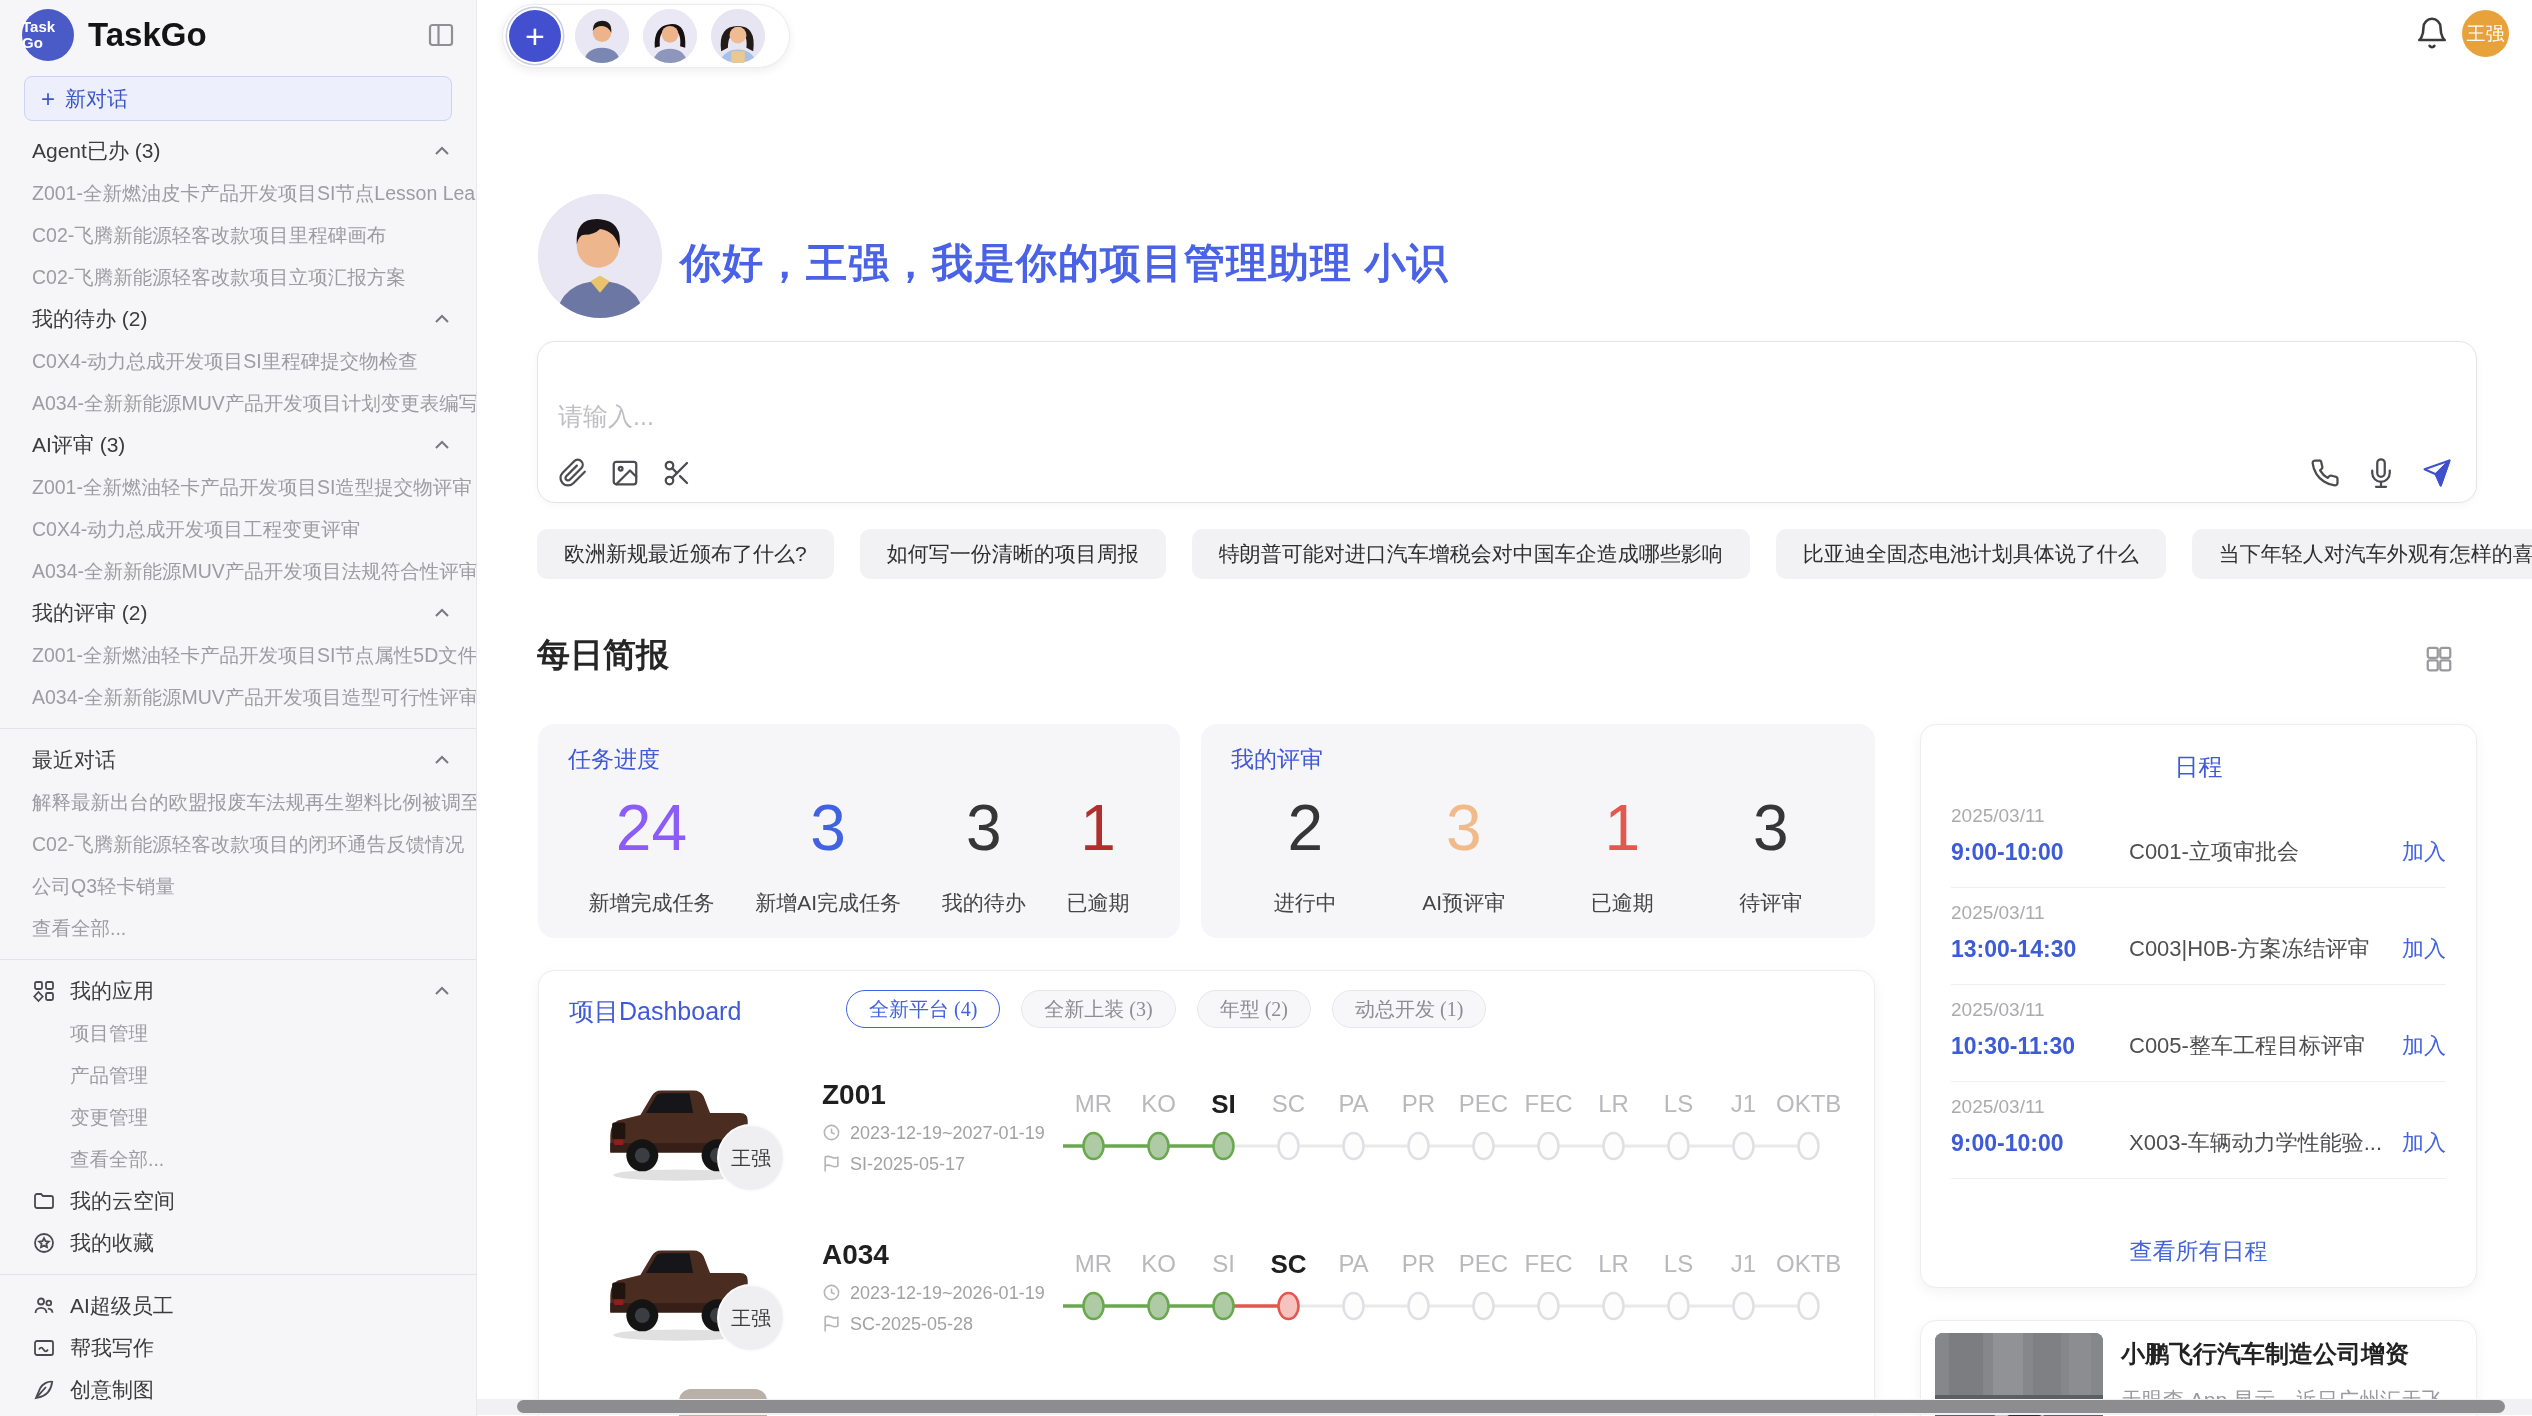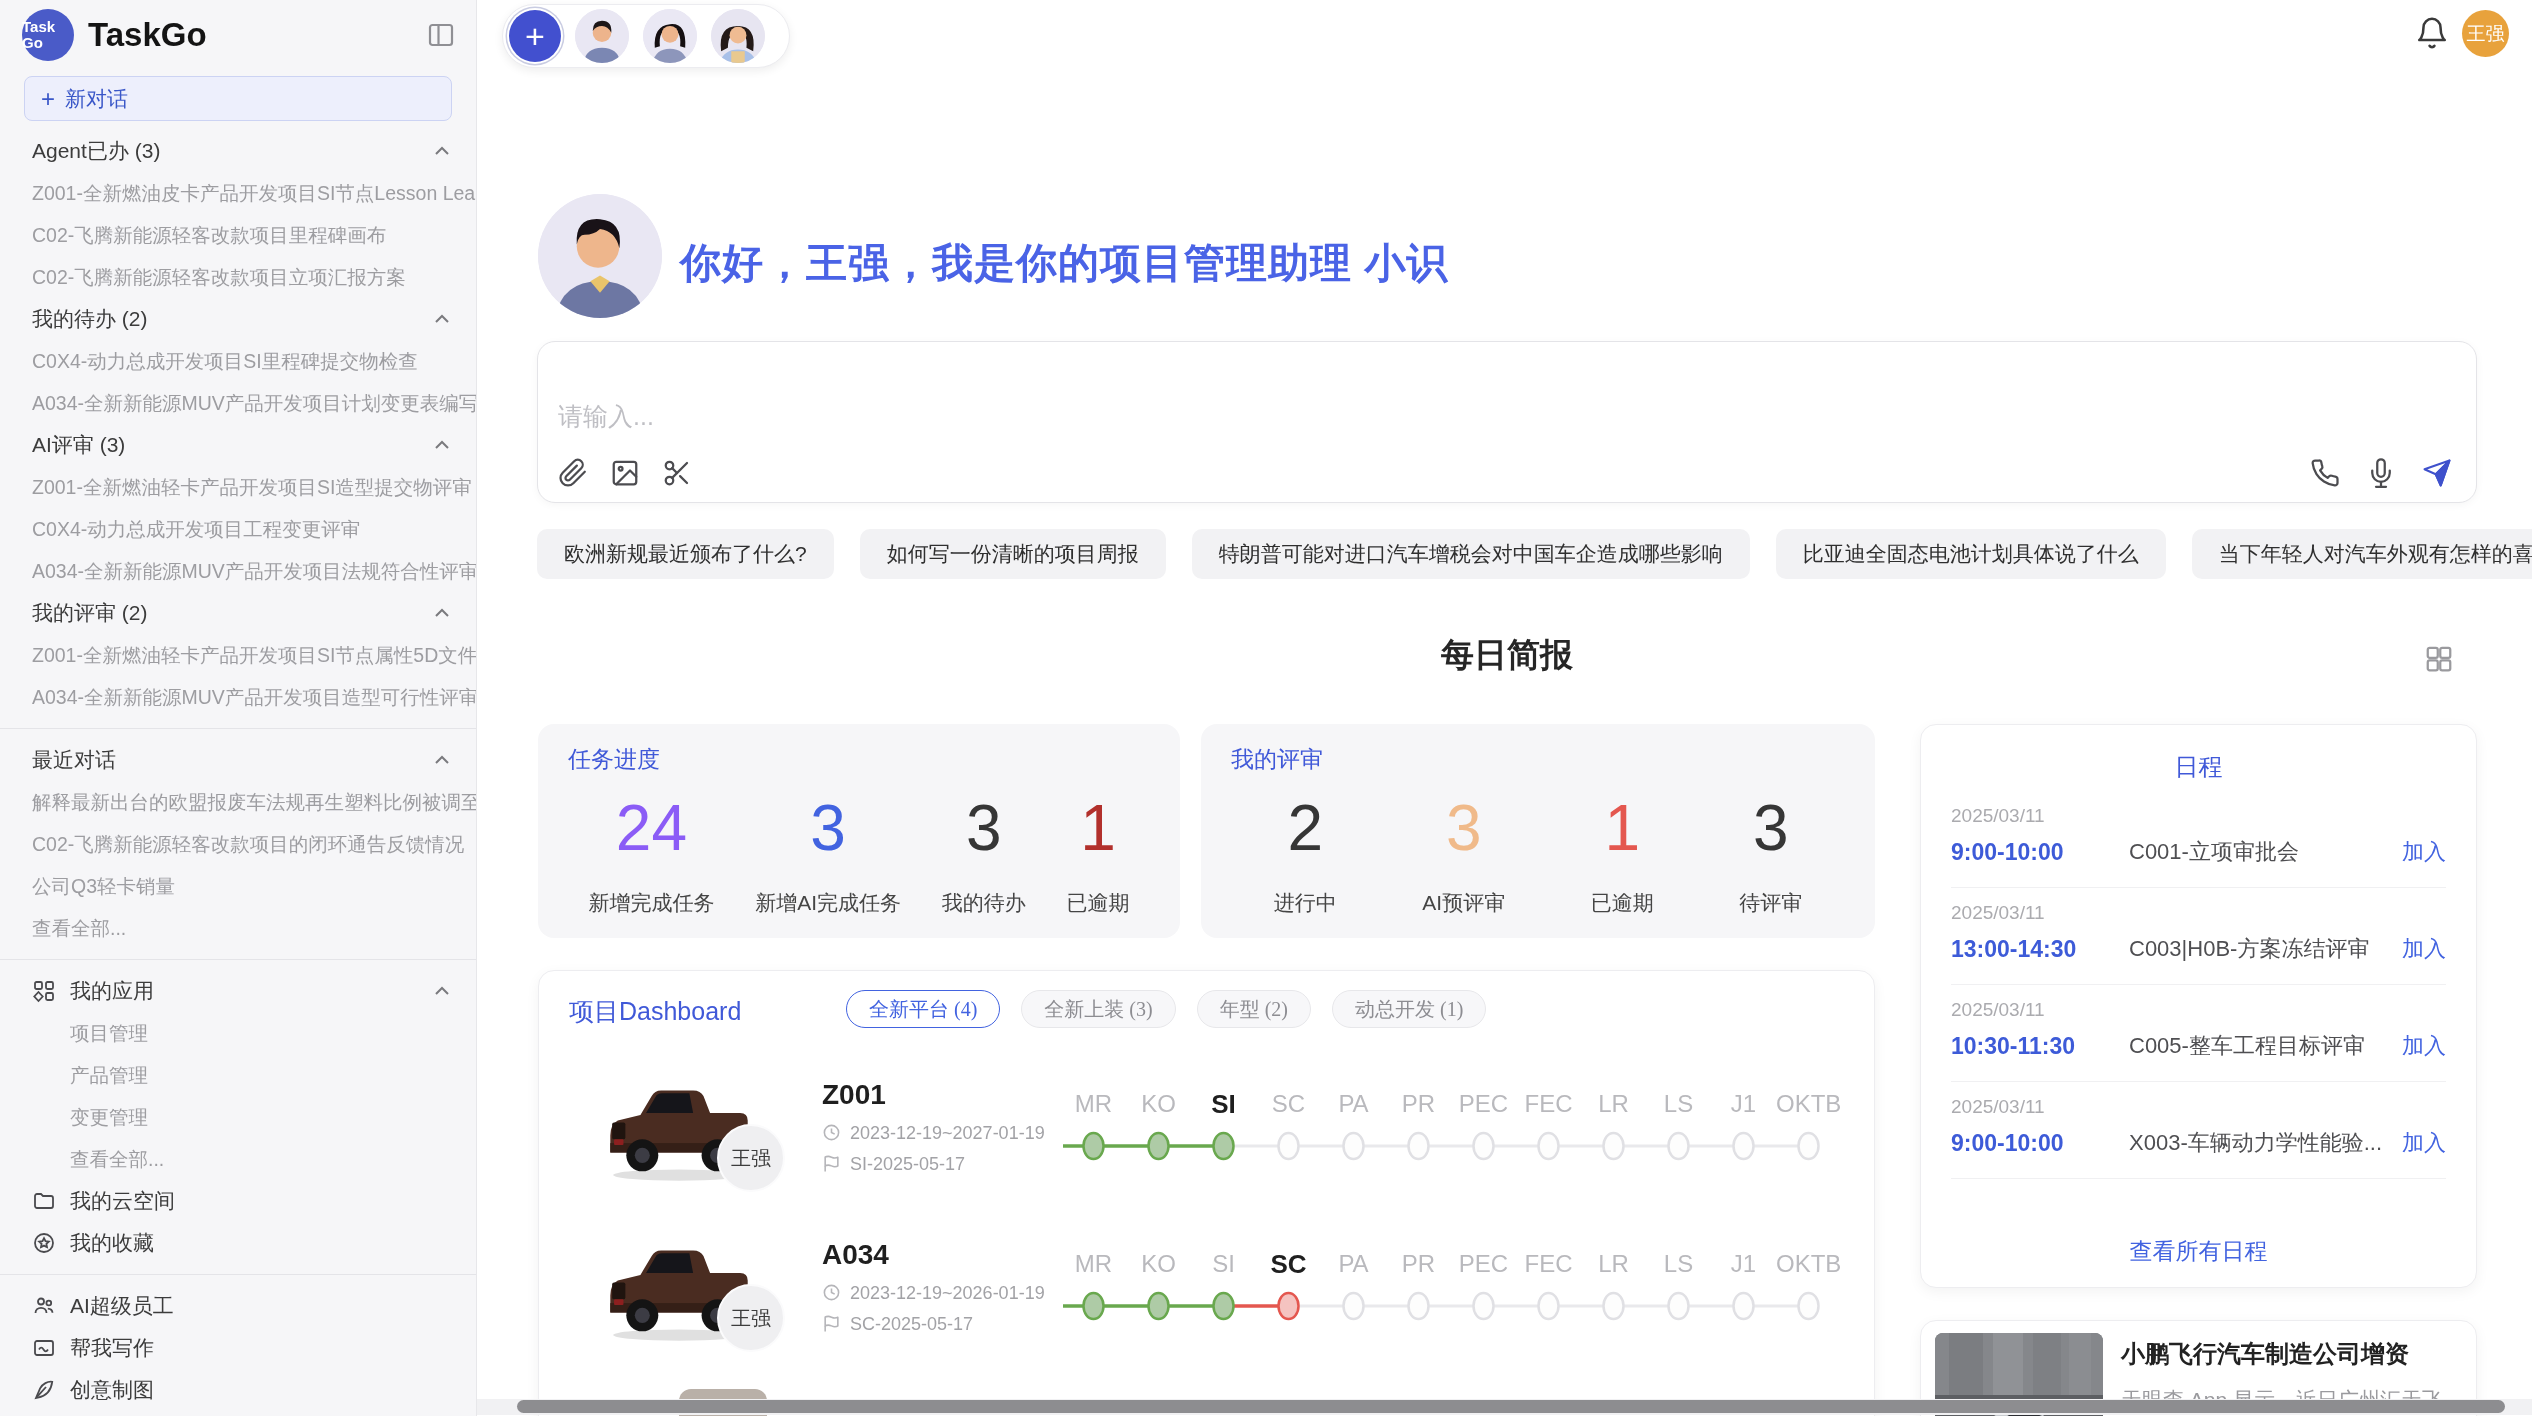--- a/index.html
+++ b/index.html
@@ -56,21 +56,21 @@
     font-size:25px; color:#444; font-family:inherit; background:transparent; }
   .composer-input::placeholder { color:#bfbfc4; }
   .composer-icons-left { position:absolute; left:20px; bottom:14px; display:flex; gap:22px; }
   .composer-icons-right { position:absolute; right:24px; bottom:14px; display:flex; gap:26px; align-items:center; }
   .cicon { width:30px; height:30px; cursor:pointer; }
 
   .chips { position:absolute; left:60px; top:529px; width:1945px; display:flex; gap:26px; }
   .chip { height:50px; background:#f2f2f4; border-radius:10px; display:flex; align-items:center;
     padding:0 27px; font-size:21px; color:#2f2f2f; white-space:nowrap; cursor:pointer; }
 
-  .briefing-title { position:absolute; left:60px; top:633px; width:1940px; text-align:center;
+  .briefing-title { position:absolute; left:60px; top:633px; width:1940px; text-align:left;
     font-size:33px; font-weight:700; color:#262626; }
   .layout-icon { position:absolute; left:1947px; top:644px; width:30px; height:30px; cursor:pointer; }
 
   .cards-row { position:absolute; left:61px; top:724px; width:1398px; display:flex; gap:21px; }
   .stat-card { width:642px; height:214px; background:#f6f6f8; border-radius:16px; padding:20px 30px; }
   .stat-card:last-of-type { width:674px; }
   .stat-card-title { color:#4059d8; font-size:23px; }
   .stat-grid { display:flex; justify-content:space-around; margin-top:14px; }
   .stat-cell { text-align:center; }
   .stat-value { font-size:64px; font-weight:500; line-height:78px; }
@@ -599,21 +599,21 @@
               <circle cx="12" cy="12" r="9"></circle>
               <polyline points="12 7 12 12 16 14"></polyline>
             </svg>
             <span>2023-12-19~2026-01-19</span>
           </div>
           <div class="proj-meta proj-flag">
             <svg width="19" height="19" viewBox="0 0 24 24" fill="none" stroke="#b5b5b9" stroke-width="2" stroke-linejoin="round">
               <path d="M4 15s1-1 4-1 5 2 8 2 4-1 4-1V4s-1 1-4 1-5-2-8-2-4 1-4 1z"></path>
               <line x1="4" y1="22" x2="4" y2="15"></line>
             </svg>
-            <span>SC-2025-05-17</span>
+            <span>SC-2025-05-28</span>
           </div>
           <div class="ms-labels">
 
           <div class="ms-label">MR</div>
             <div class="ms-label">KO</div>
             <div class="ms-label">SI</div>
             <div class="ms-label current">SC</div>
             <div class="ms-label">PA</div>
             <div class="ms-label">PR</div>
             <div class="ms-label">PEC</div>

